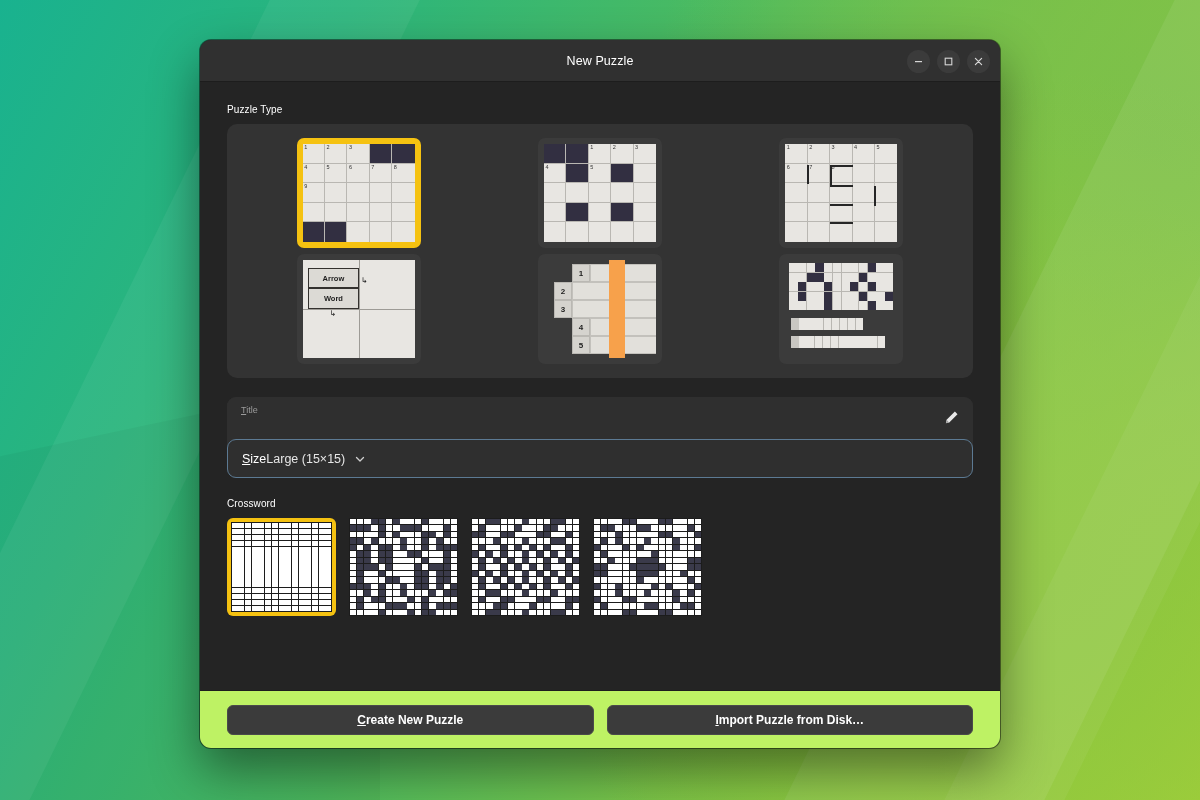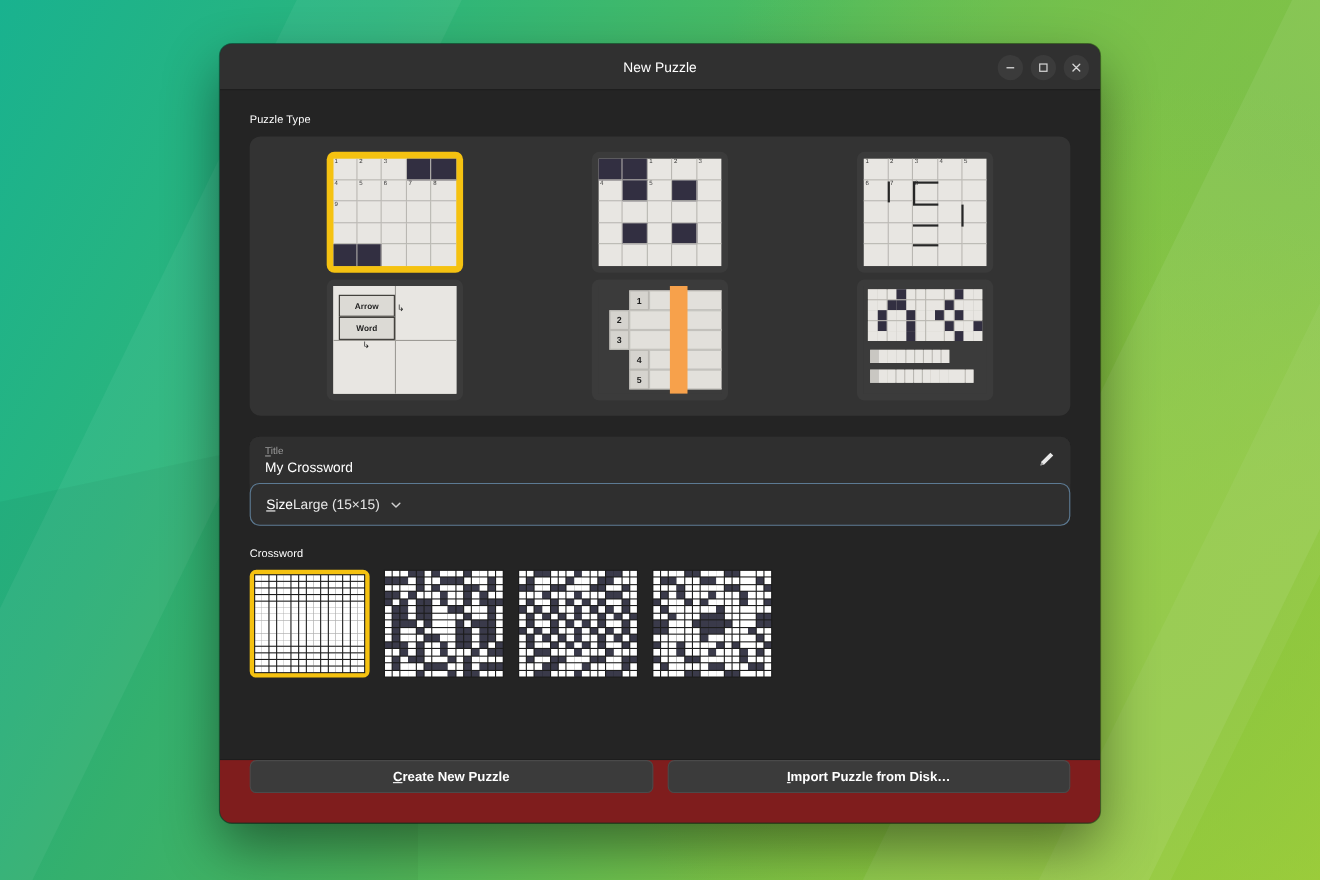--- a/index.html
+++ b/index.html
@@ -210,23 +210,23 @@
     background: #1c1c1c;
     gap: 0.7px;
     padding: 0.7px;
   }
   .tmpl-grid > i { background: #ffffff; font-style: normal; }
   .tmpl-grid > i.blk { background: #3a3a4a; }
 
   
   .footer {
     flex: 0 0 58px;
-    background: #7f1d1d;
+    background: #bef264;
     border-top: 1px solid #1d1d1d;
-    display: flex; justify-content: center;
+    display: flex; align-items: center; justify-content: center;
     gap: 13px;
     padding: 0 27px;
   }
   .btn {
     flex: 1 1 0;
     height: 30px;
     background: #3b3b3b;
     border: 1px solid #4a4a4a;
     border-radius: 6px;
     color: #ffffff;
@@ -499,21 +499,20 @@
               </div>
           </div>
         </div>
       </div>
 
     </div>
 
     <div class="form-card">
       <div class="row-title">
         <div class="lbl-small"><span class="mn">T</span>itle</div>
-        <div class="val-title">My Crossword</div>
         <svg class="pencil" viewBox="0 0 16 16">
           <path d="M11.6 1.6 L14.4 4.4 L5.6 13.2 L2 14 L2.8 10.4 Z" fill="#e9e9e9"></path>
           <path d="M2.2 13.9 L5.4 13.2 L2.9 10.7 Z" fill="#9a9a9a"></path>
         </svg>
       </div>
       <div class="row-size">
         <div class="lbl"><span class="mn">S</span>ize</div>
         <div class="right">
           <div class="val">Large (15×15)</div>
           <svg width="12" height="12" viewBox="0 0 12 12">

